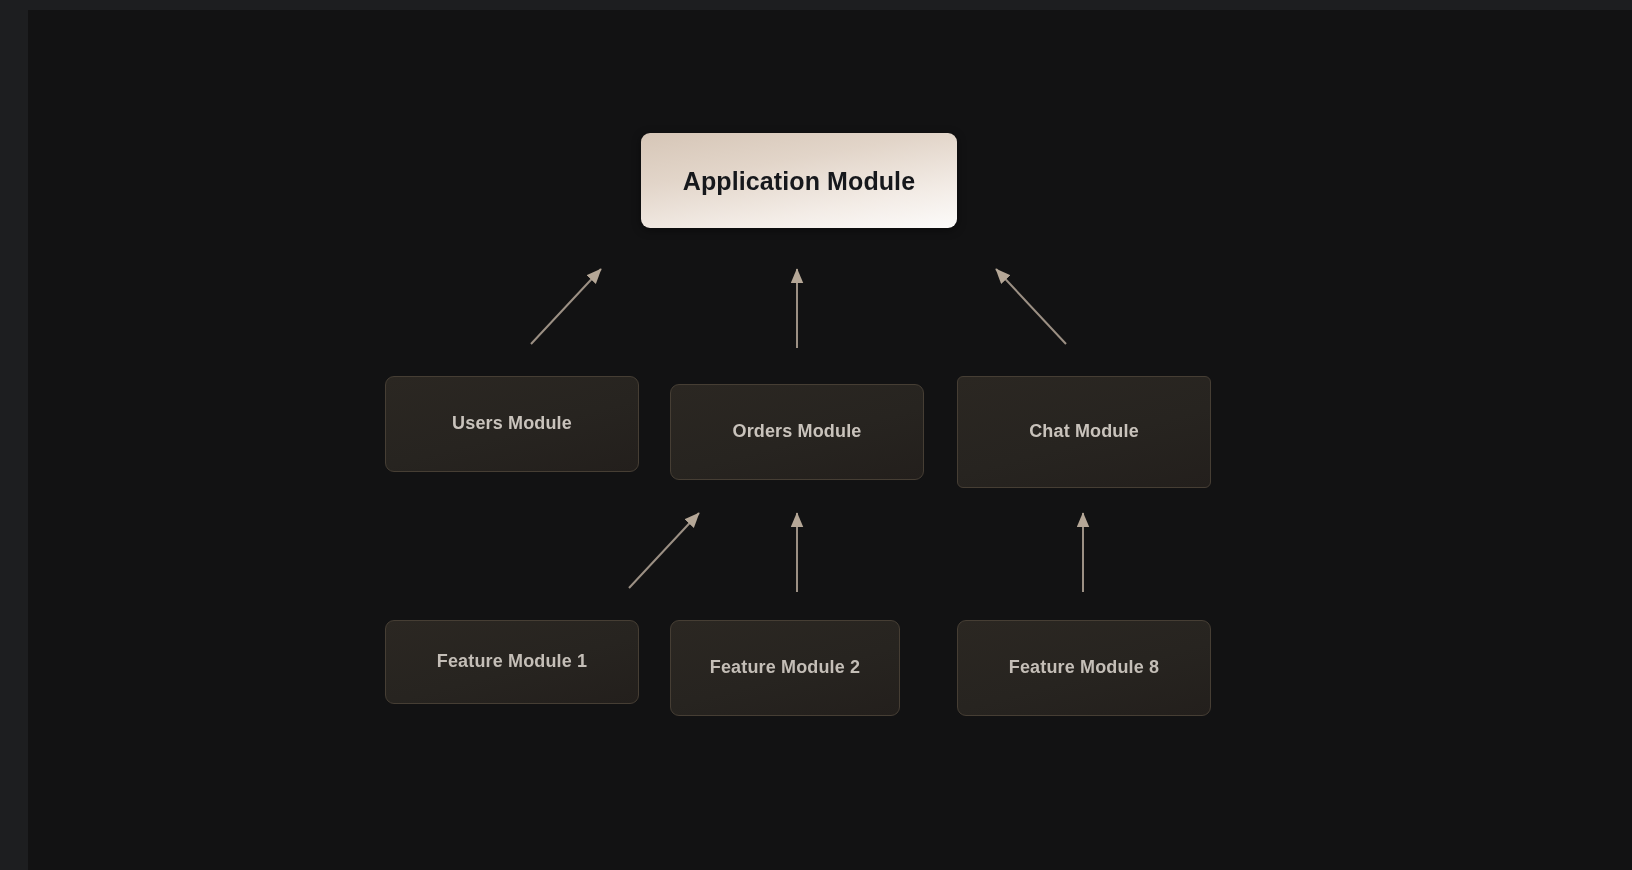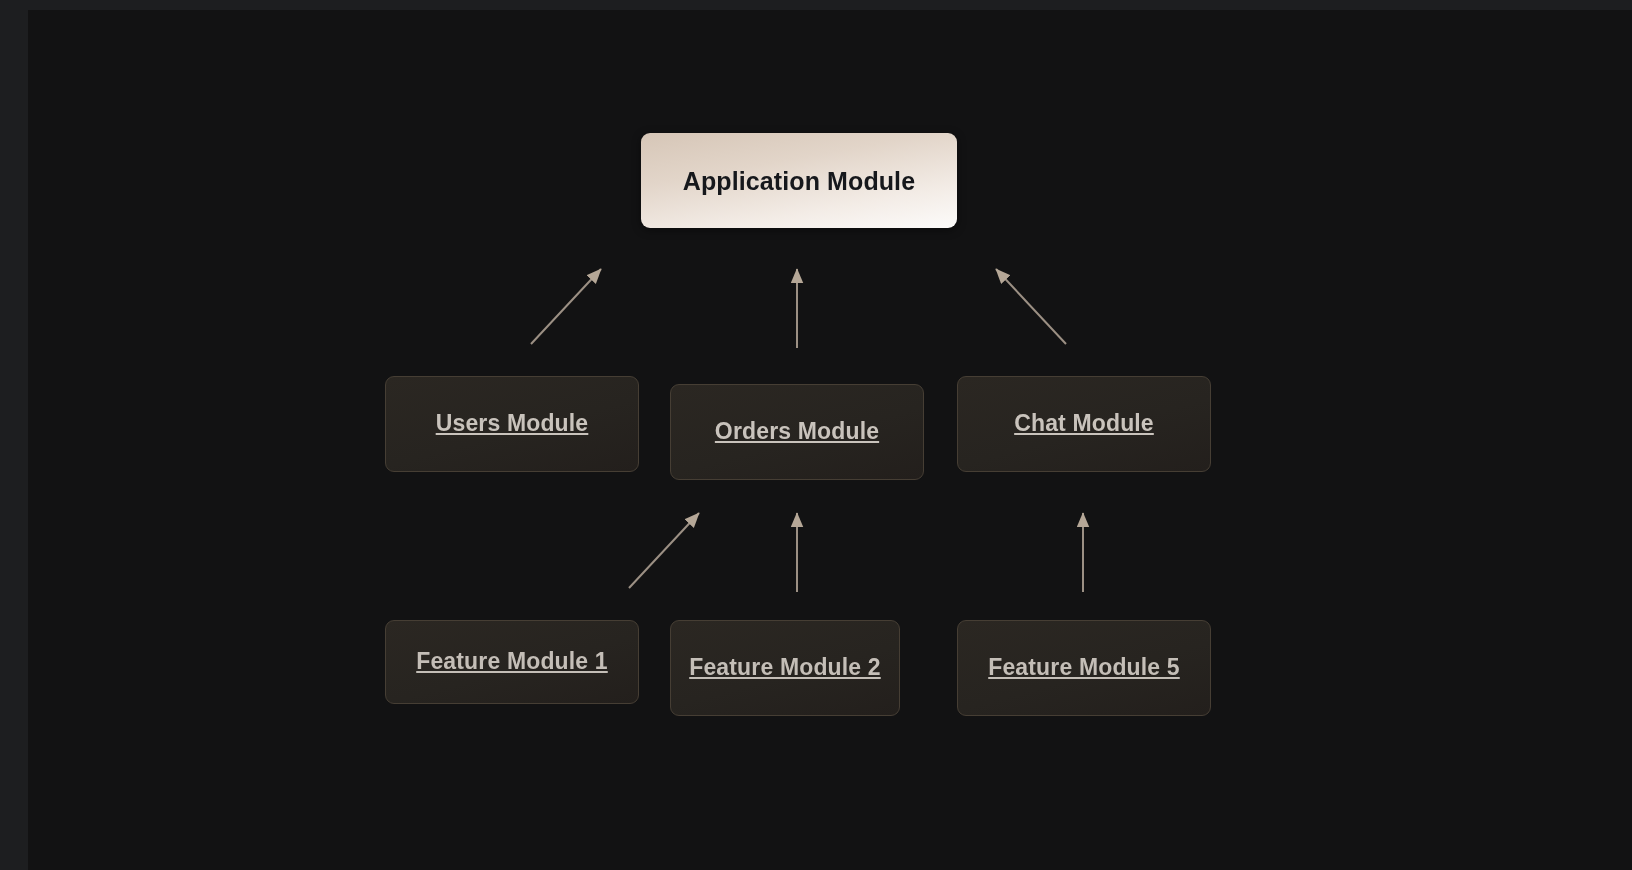--- a/index.html
+++ b/index.html
@@ -49,24 +49,23 @@
     font-weight: 700;
     letter-spacing: 0.1px;
     box-shadow: 0 2px 10px rgba(0,0,0,0.45);
     border: none;
   }
 
   .node-mid, .node-leaf {
     background: linear-gradient(165deg, #2b2722 0%, #272420 55%, #231f1c 100%);
     border: 1px solid #463e34;
     color: #c9c3bc;
-    font-size: 23px;
+    font-size: 18px;
     font-weight: 600;
     letter-spacing: 0.15px;
-    text-decoration: underline;
   }
 
   .node-leaf {
     color: #c4beb7;
   }
 
   
   #edge-layer {
     position: absolute;
     left: 0;
@@ -108,30 +107,30 @@
     </div>
 
     <div class="node node-mid" style="left:357px; top:366px; width:254px; height:96px;">
       <span>Users Module</span>
     </div>
 
     <div class="node node-mid" style="left:642px; top:366px; width:254px; height:96px;margin-top:8px;">
       <span>Orders Module</span>
     </div>
 
-    <div class="node node-mid" style="left:929px; top:366px; width:254px; height:96px;">
+    <div class="node node-mid" style="left:929px; top:366px; width:254px; height:112px;border-radius:6px;">
       <span>Chat Module</span>
     </div>
 
     <div class="node node-leaf" style="left:357px; top:610px; width:254px; height:84px;">
       <span>Feature Module 1</span>
     </div>
 
     <div class="node node-leaf" style="left:642px; top:610px; width:230px; height:96px;">
       <span>Feature Module 2</span>
     </div>
 
     <div class="node node-leaf" style="left:929px; top:610px; width:254px; height:96px;">
-      <span>Feature Module 5</span>
+      <span>Feature Module 8</span>
     </div>
 
   </div>
 </div>
 
 </body></html>

